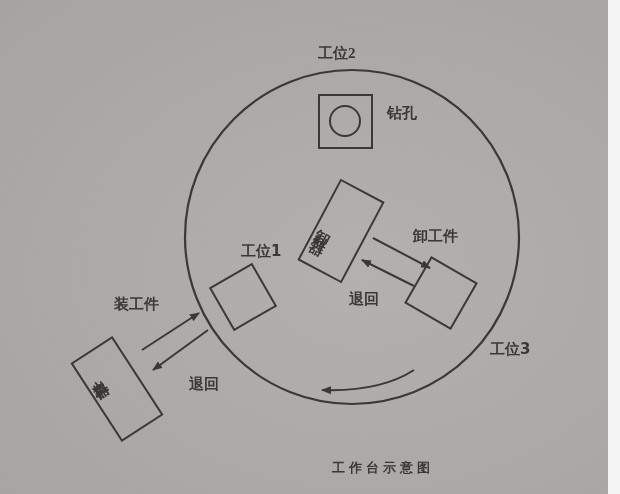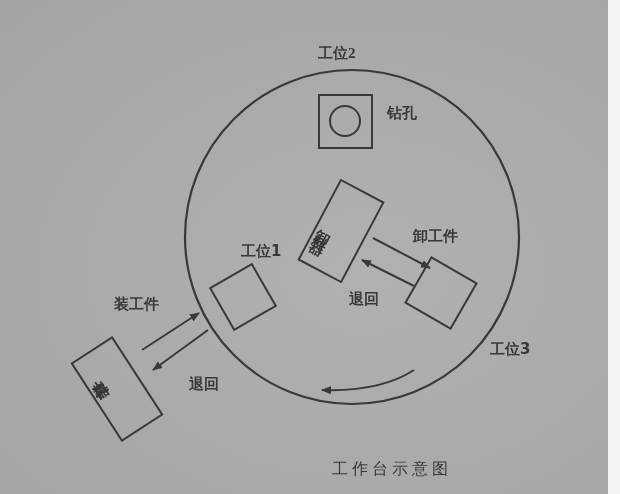--- a/index.html
+++ b/index.html
@@ -34,23 +34,23 @@
       position: absolute;
       font-family: "DejaVu Sans", sans-serif;
       color: #3a3938;
       font-size: 15px;
       line-height: 1;
       white-space: nowrap;
       font-weight: bold;
     }
     .caption {
       font-family: "DejaVu Serif", serif;
-      font-size: 16px;
+      font-size: 13px;
       letter-spacing: 4px;
-      font-weight: normal;
+      font-weight: bold;
     }
     .rot-text {
       position: absolute;
       font-family: "DejaVu Sans", sans-serif;
       color: #3a3938;
       font-size: 15px;
       font-weight: bold;
       line-height: 1;
       white-space: nowrap;
     }

